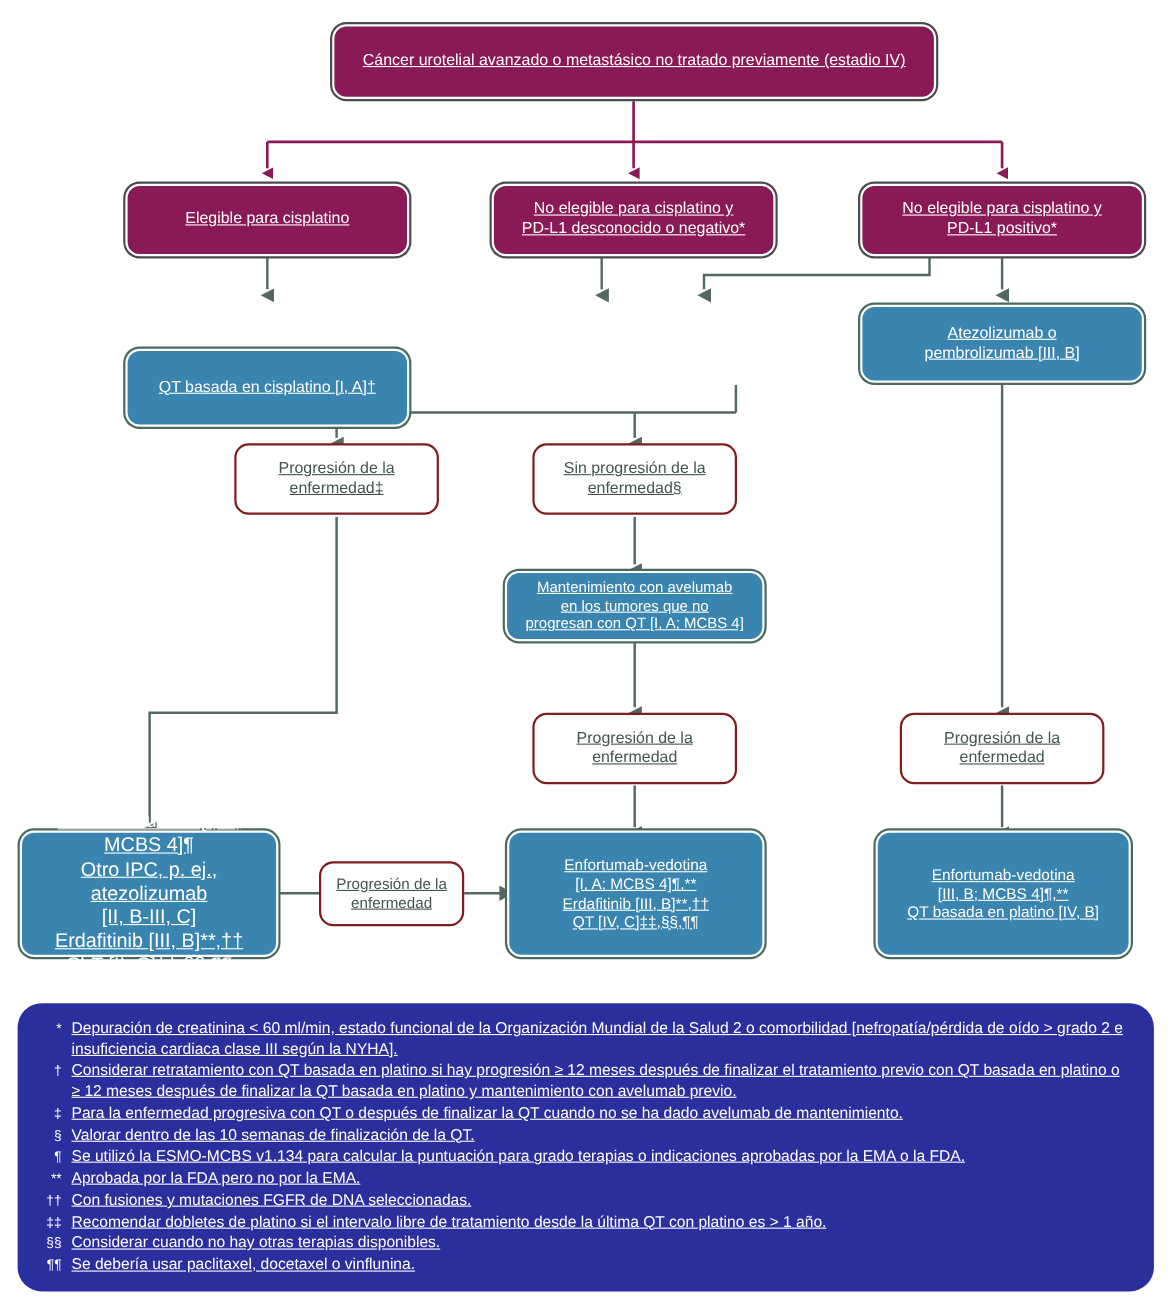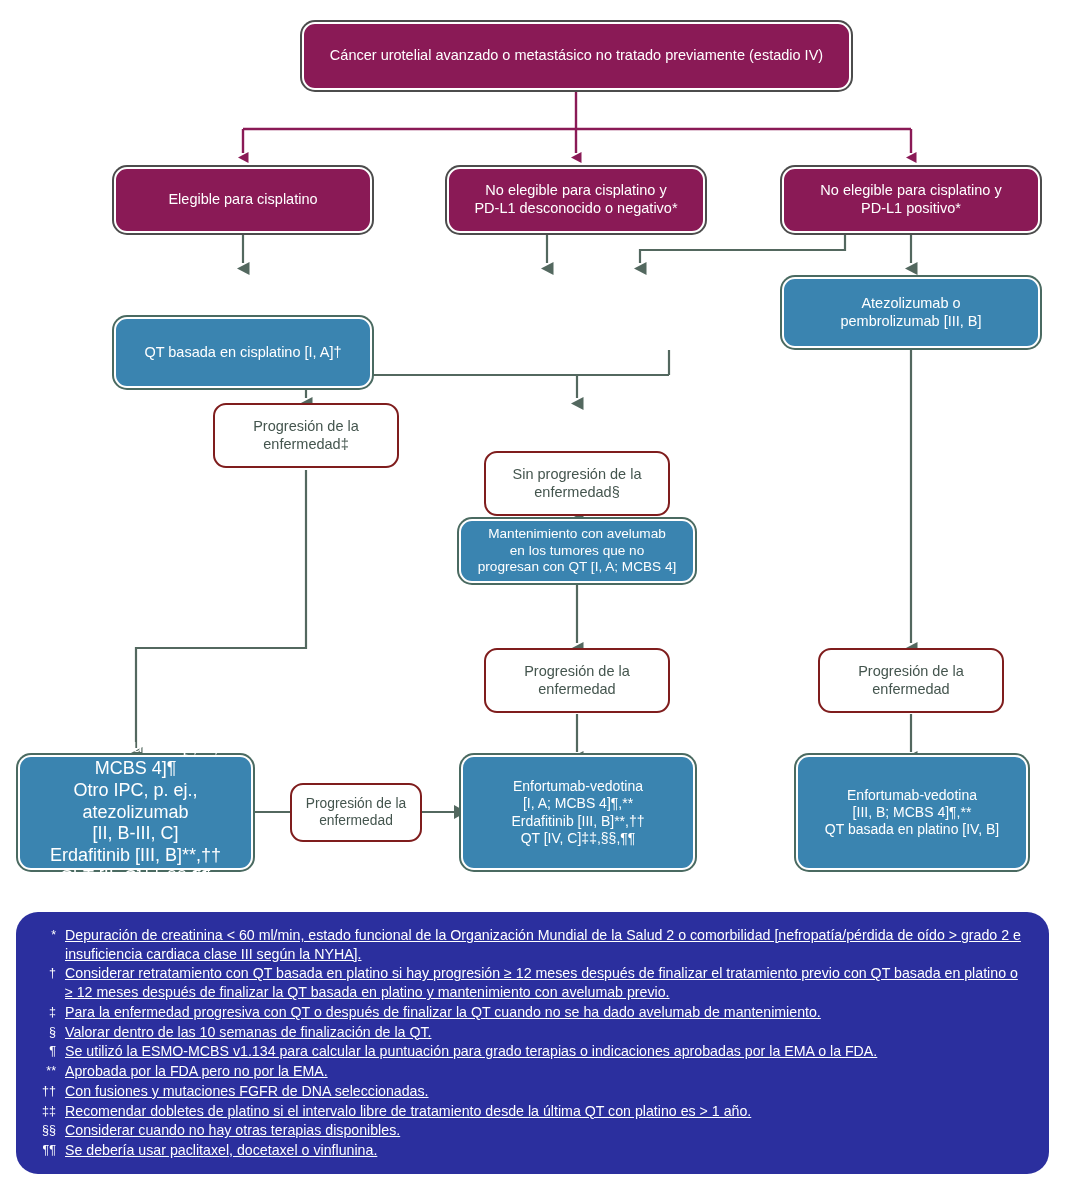--- a/index.html
+++ b/index.html
@@ -35,20 +35,21 @@
     justify-content: center;
     text-align: center;
     border-radius: 13px;
     line-height: 1.22;
     z-index: 3;
   }
   .node .txt {
     display: block;
     white-space: pre-line;
     padding: 0 7px;
+    text-decoration: underline;
   }
   
   .node.magenta {
     background: #8a1a56;
     color: #ffffff;
     border: 2.5px solid #ffffff;
     box-shadow: 0 0 0 2px #4c4c4c;
     font-size: 14.5px;
   }
   
@@ -178,21 +179,21 @@
   </div>
   <div class="node blue" style="left:782px; top:277px; width:258px; height:71px;">
     <span class="txt">Atezolizumab o
 pembrolizumab [III, B]</span>
   </div>
 
   <div class="node plain" style="left:213px; top:403px; width:186px; height:65px;">
     <span class="txt">Progresión de la
 enfermedad‡</span>
   </div>
-  <div class="node plain" style="left:484px; top:403px; width:186px; height:65px;margin-top:48px;">
+  <div class="node plain" style="left:484px; top:403px; width:186px; height:65px;">
     <span class="txt">Sin progresión de la
 enfermedad§</span>
   </div>
 
   <div class="node blue" style="left:459px; top:519px; width:236px; height:64px; font-size:13.6px;">
     <span class="txt">Mantenimiento con avelumab
 en los tumores que no
 progresan con QT [I, A; MCBS 4]</span>
   </div>
 

